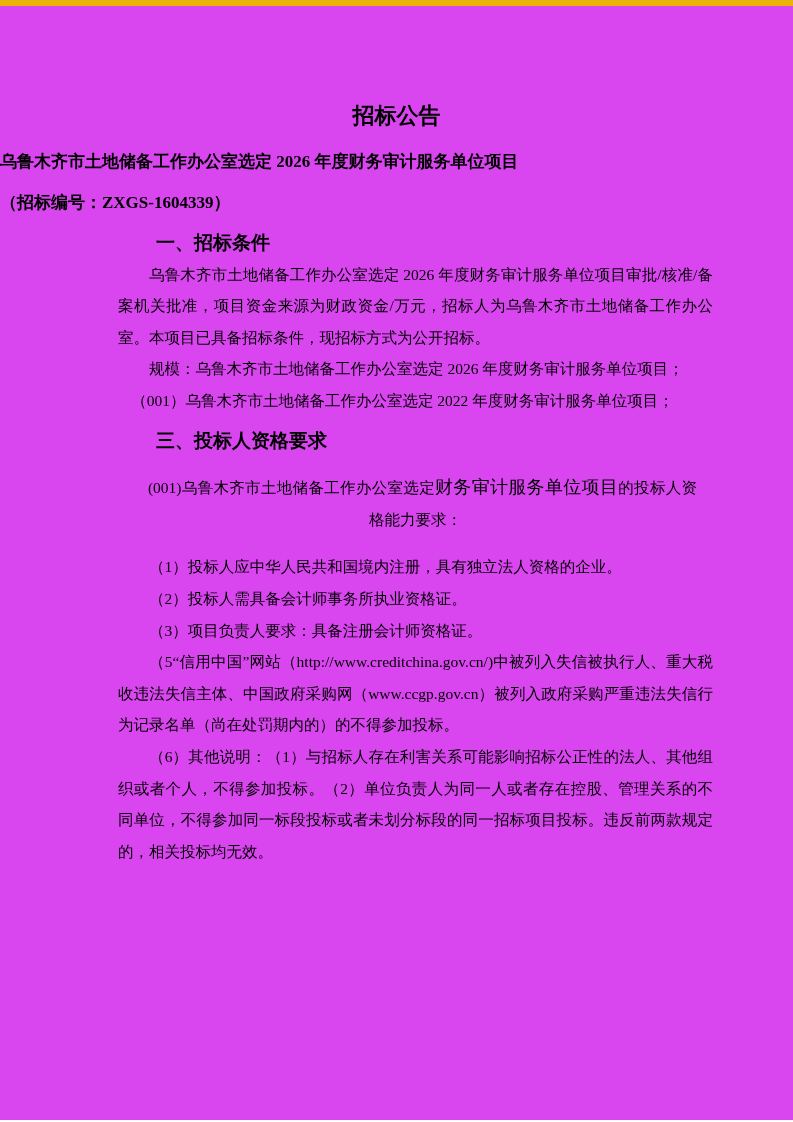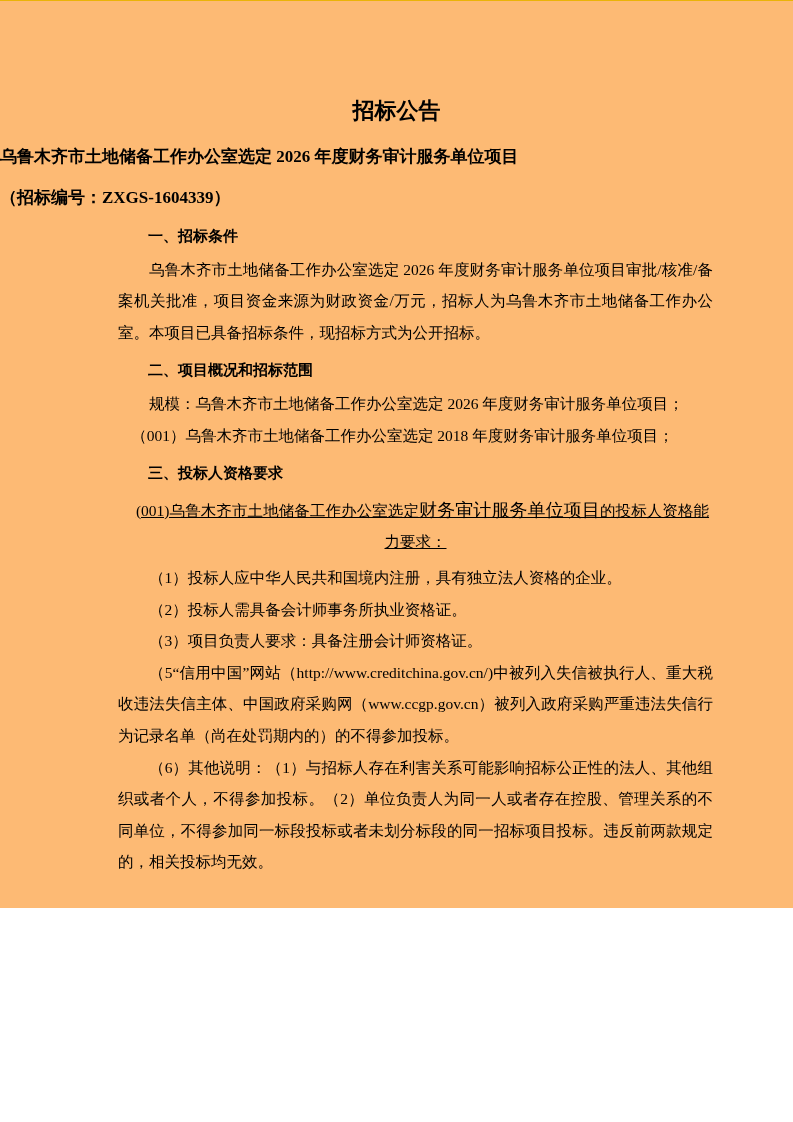--- a/index.html
+++ b/index.html
@@ -1,21 +1,21 @@
 <!DOCTYPE html>
 <html lang="zh"><head>
 <meta charset="utf-8">
 <style>
   html, body { margin: 0; padding: 0; background: #ffffff; }
   .page {
     position: relative;
     width: 793px;
-    height: 908px;
-    background: #fdba74;
-    border-top: 1px solid #eab308;
+    height: 1120px;
+    background: #d946ef;
+    border-top: 6px solid #eab308;
     box-sizing: border-box;
     overflow: hidden;
     color: #000000;
   }
   .doc {
     
     margin: 92px 80px 0 118px;
     font-family: "Liberation Serif", serif;
     font-size: 15.5px;
     line-height: 31.6px;
@@ -33,65 +33,63 @@
     font-weight: bold;
     line-height: 33px;
     margin: 8px -80px 0 -118px;
     text-align: left;
   }
   .meta-line {
     margin: 2px 0 0 0;
     text-indent: 2em;
   }
   .section-heading {
-    font-family: Liberation Mono, monospace;
-    font-size: 15px;
+    font-family: Liberation Serif, serif;
+    font-size: 19px;
     font-weight: bold;
     line-height: 31.6px;
     margin: 8px 0 0 0;
     text-indent: 2em;
   }
   p.body-par {
     margin: 0;
     text-align: justify;
     text-indent: 2em;
   }
   p.lot-par { text-indent: 0.85em; }
   p.qual-intro {
-    margin: 4px;
+    margin: 16px;
     text-align: justify;
     text-align-last: center;
     text-indent: 0.9em;
-    text-decoration: underline;
   }
   .emph { font-size: 18px; }
 </style>
 </head>
 <body>
 
 <div class="page">
   <div class="doc">
 
     <div class="doc-title">招标公告</div>
 
     <div class="doc-subtitle">乌鲁木齐市土地储备工作办公室选定 2026 年度财务审计服务单位项目</div>
 
     <div class="doc-subtitle">（招标编号：ZXGS-1604339）</div>
 
 
     <h2 class="section-heading">一、招标条件</h2>
 
     <p class="body-par">乌鲁木齐市土地储备工作办公室选定 2026 年度财务审计服务单位项目审批/核准/备案机关批准，项目资金来源为财政资金/万元，招标人为乌鲁木齐市土地储备工作办公室。本项目已具备招标条件，现招标方式为公开招标。</p>
 
-    <h2 class="section-heading">二、项目概况和招标范围</h2>
 
     <p class="body-par">规模：乌鲁木齐市土地储备工作办公室选定 2026 年度财务审计服务单位项目；</p>
 
 
-    <p class="body-par lot-par">（001）乌鲁木齐市土地储备工作办公室选定 2018 年度财务审计服务单位项目；</p>
+    <p class="body-par lot-par">（001）乌鲁木齐市土地储备工作办公室选定 2022 年度财务审计服务单位项目；</p>
 
     <h2 class="section-heading">三、投标人资格要求</h2>
 
     <p class="qual-intro"><span>(001)乌鲁木齐市土地储备工作办公室选定</span><span class="emph">财务审计服务单位项目</span><span>的投标人资格能力要求：</span></p>
 
     <p class="body-par">（1）投标人应中华人民共和国境内注册，具有独立法人资格的企业。</p>
 
     <p class="body-par">（2）投标人需具备会计师事务所执业资格证。</p>
 
     <p class="body-par">（3）项目负责人要求：具备注册会计师资格证。</p>

